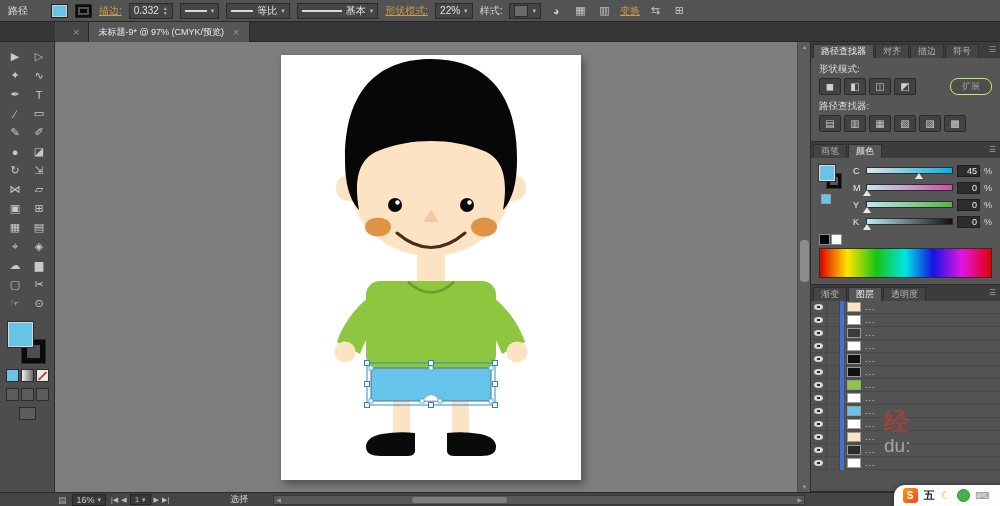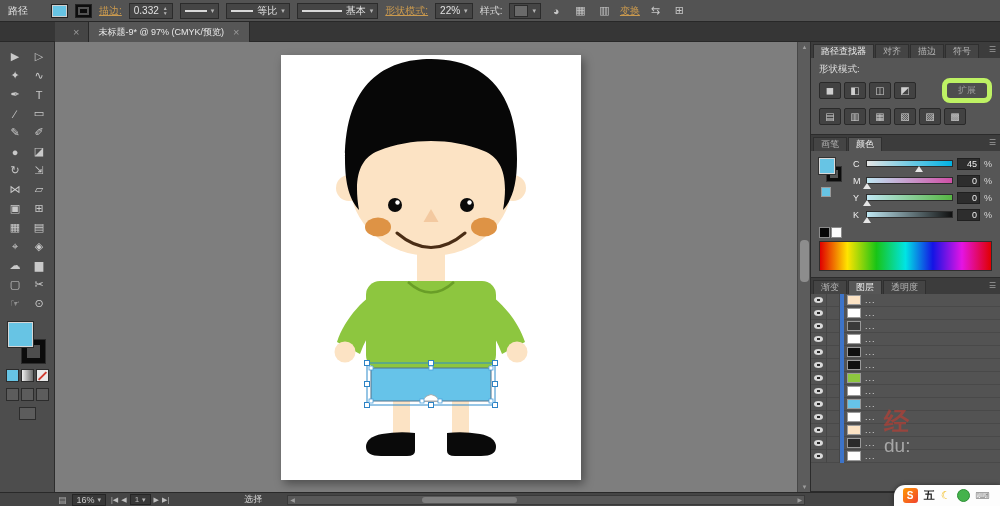--- a/index.html
+++ b/index.html
@@ -74,21 +74,21 @@
   .ptab{padding:0 7px;font-size:9px;color:#b5b5b5;background:#444;border:1px solid #2f2f2f;border-bottom:none;
     margin-right:1px;height:14px;display:flex;align-items:center;white-space:nowrap;}
   .ptab.active{background:#565656;color:#ededed;}
   .panel-menu{position:absolute;right:4px;top:3px;color:#9f9f9f;font-size:8px;}
   .panel-body{background:#565656;padding:4px 8px 4px;}
   .pf-label{font-size:9.5px;color:#dedede;margin:1px 0 2px;}
   .pf-row{display:flex;align-items:center;margin:2px 0 5px;}
   .pf-btns{display:flex;gap:3px;}
   .pf-btn{width:22px;height:17px;background:#424242;border:1px solid #2a2a2a;border-radius:2px;
     display:flex;align-items:center;justify-content:center;color:#cfcfcf;font-size:10px;}
-  .expand-btn{margin-left:auto;padding:1px 11px;background:#4e4e4e;border:5px solid #bef264;
+  .expand-btn{margin-left:auto;padding:1px 11px;background:#4e4e4e;border:1px solid #bef264;
     border-radius:8px;color:#9d9d9d;font-size:9px;}
 
   .color-body{background:#565656;padding:6px 8px 4px;}
   .color-top{display:flex;gap:8px;}
   .cfs{position:relative;width:26px;height:44px;flex:none;}
   .cfs-stroke{position:absolute;left:8px;top:10px;width:14px;height:14px;border:3px solid #0c0c0c;
     background:#565656;box-shadow:0 0 0 1px #333;}
   .cfs-fill{position:absolute;left:1px;top:2px;width:14px;height:14px;background:#67c4e4;
     box-shadow:0 0 0 1px #d9d9d9,0 0 0 2px #333;}
   .cube{position:absolute;left:2px;top:30px;width:10px;height:10px;border:1px solid #9a9a9a;
@@ -128,21 +128,21 @@
 
   
   .status{position:absolute;left:0;bottom:0;width:1000px;height:14px;background:#454545;
     border-top:1px solid #292929;display:flex;align-items:center;gap:5px;padding-left:58px;
     font-size:9px;color:#c9c9c9;}
   .sb-icon{font-size:9px;color:#a9a9a9;}
   .sb-combo{background:#383838;border:1px solid #262626;height:12px;display:flex;align-items:center;
     padding:0 4px;gap:3px;}
   .nav{display:flex;align-items:center;gap:3px;font-size:7px;color:#bdbdbd;}
   .nav .sb-combo{height:11px;font-size:8px;}
-  .sb-status{margin-left:70px;color:#d5d5d5;font-size:9px;text-align:center;}
+  .sb-status{margin-left:56px;color:#d5d5d5;font-size:9px;text-align:center;}
   .h-scroll{flex:1;height:10px;background:#585858;border:1px solid #393939;position:relative;
     margin:0 195px 0 20px;}
   .h-thumb{position:absolute;left:26%;width:95px;top:1px;bottom:1px;background:#7f7f7f;border-radius:3px;}
   .hs-arrow{position:absolute;top:0;font-size:6px;color:#9d9d9d;line-height:9px;}
   .hs-arrow.left{left:2px;} .hs-arrow.right{right:2px;}
 
   
   .ime{position:absolute;right:0;bottom:0;height:21px;background:#fdfdfd;z-index:30;
     border-radius:11px 0 0 0;display:flex;align-items:center;gap:6px;padding:0 10px 0 9px;
     box-shadow:0 0 5px rgba(0,0,0,.45);}
@@ -344,20 +344,21 @@
         <div class="pf-label">形状模式:</div>
         <div class="pf-row">
           <span class="pf-btns">
               <span class="pf-btn">◼</span>
               <span class="pf-btn">◧</span>
               <span class="pf-btn">◫</span>
               <span class="pf-btn">◩</span>
             </span>
           <span class="expand-btn">扩展</span>
         </div>
+        <div class="pf-label">路径查找器:</div>
         <div class="pf-row">
           <span class="pf-btns">
               <span class="pf-btn">▤</span>
               <span class="pf-btn">▥</span>
               <span class="pf-btn">▦</span>
               <span class="pf-btn">▧</span>
               <span class="pf-btn">▨</span>
               <span class="pf-btn">▩</span>
             </span>
         </div>

